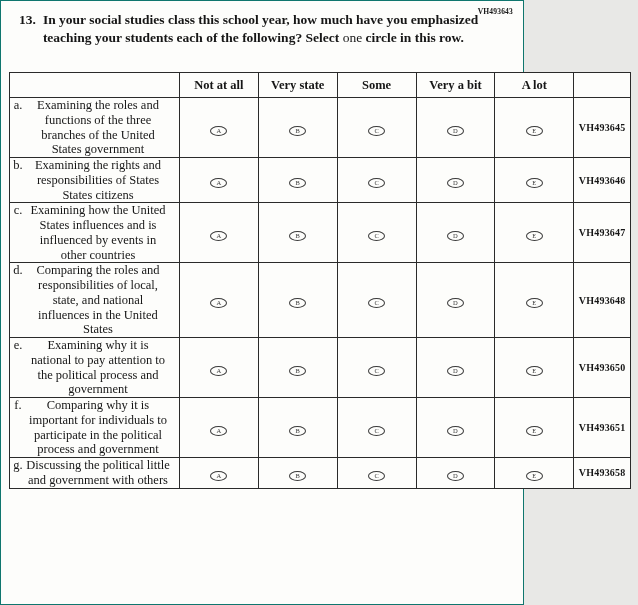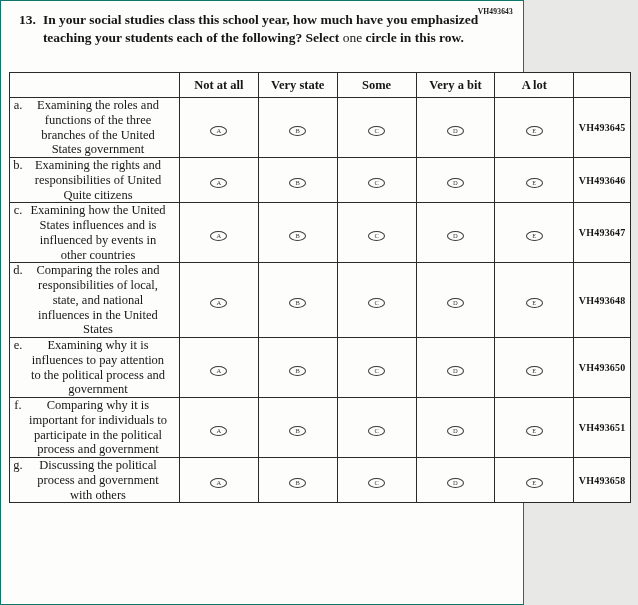--- a/index.html
+++ b/index.html
@@ -130,21 +130,21 @@
         <td class="opt-cell"><span class="oval">C</span></td>
         <td class="opt-cell"><span class="oval">D</span></td>
         <td class="opt-cell"><span class="oval">E</span></td>
         <td class="code-cell">VH493645</td>
       </tr>
 
       <tr>
         <td class="label-cell">
           <div class="label-inner">
             <span class="row-letter">b.</span>
-            <span class="row-text">Examining the rights and responsibilities of United Quite citizens</span>
+            <span class="row-text">Examining the rights and responsibilities of States States citizens</span>
           </div>
         </td>
         <td class="opt-cell"><span class="oval">A</span></td>
         <td class="opt-cell"><span class="oval">B</span></td>
         <td class="opt-cell"><span class="oval">C</span></td>
         <td class="opt-cell"><span class="oval">D</span></td>
         <td class="opt-cell"><span class="oval">E</span></td>
         <td class="code-cell">VH493646</td>
       </tr>
 
@@ -175,21 +175,21 @@
         <td class="opt-cell"><span class="oval">C</span></td>
         <td class="opt-cell"><span class="oval">D</span></td>
         <td class="opt-cell"><span class="oval">E</span></td>
         <td class="code-cell">VH493648</td>
       </tr>
 
       <tr>
         <td class="label-cell">
           <div class="label-inner">
             <span class="row-letter">e.</span>
-            <span class="row-text">Examining why it is influences to pay attention to the political process and government</span>
+            <span class="row-text">Examining why it is national to pay attention to the political process and government</span>
           </div>
         </td>
         <td class="opt-cell"><span class="oval">A</span></td>
         <td class="opt-cell"><span class="oval">B</span></td>
         <td class="opt-cell"><span class="oval">C</span></td>
         <td class="opt-cell"><span class="oval">D</span></td>
         <td class="opt-cell"><span class="oval">E</span></td>
         <td class="code-cell">VH493650</td>
       </tr>
 
@@ -205,21 +205,21 @@
         <td class="opt-cell"><span class="oval">C</span></td>
         <td class="opt-cell"><span class="oval">D</span></td>
         <td class="opt-cell"><span class="oval">E</span></td>
         <td class="code-cell">VH493651</td>
       </tr>
 
       <tr>
         <td class="label-cell">
           <div class="label-inner">
             <span class="row-letter">g.</span>
-            <span class="row-text">Discussing the political process and government with others</span>
+            <span class="row-text">Discussing the political little and government with others</span>
           </div>
         </td>
         <td class="opt-cell"><span class="oval">A</span></td>
         <td class="opt-cell"><span class="oval">B</span></td>
         <td class="opt-cell"><span class="oval">C</span></td>
         <td class="opt-cell"><span class="oval">D</span></td>
         <td class="opt-cell"><span class="oval">E</span></td>
         <td class="code-cell">VH493658</td>
       </tr>
 

